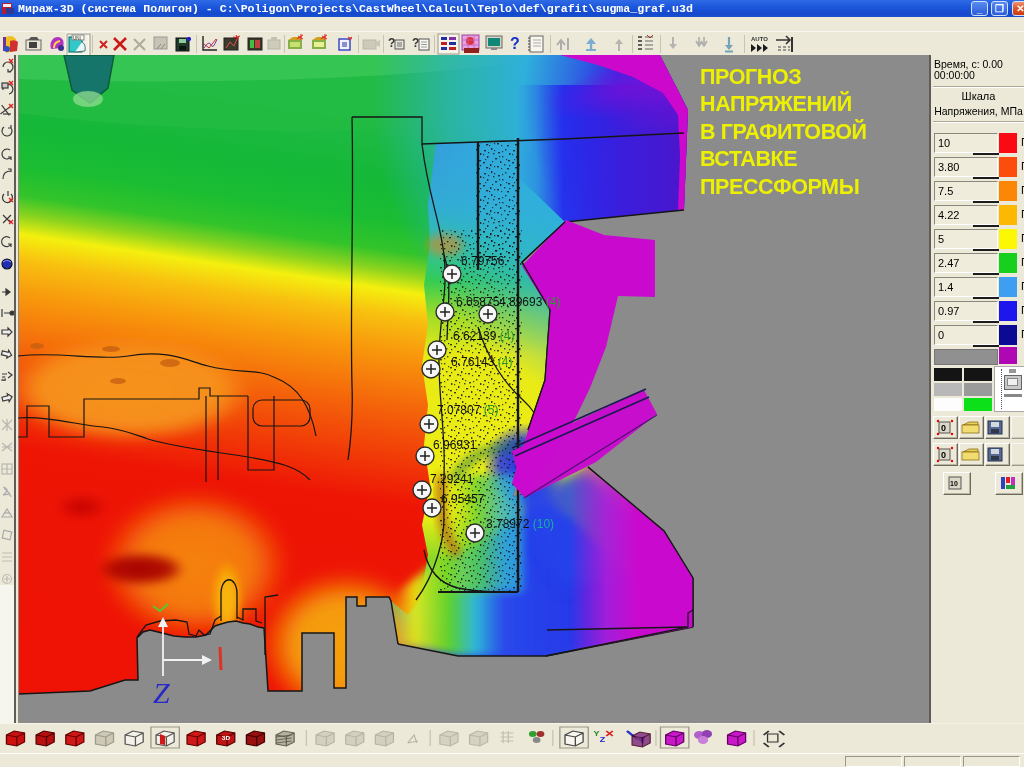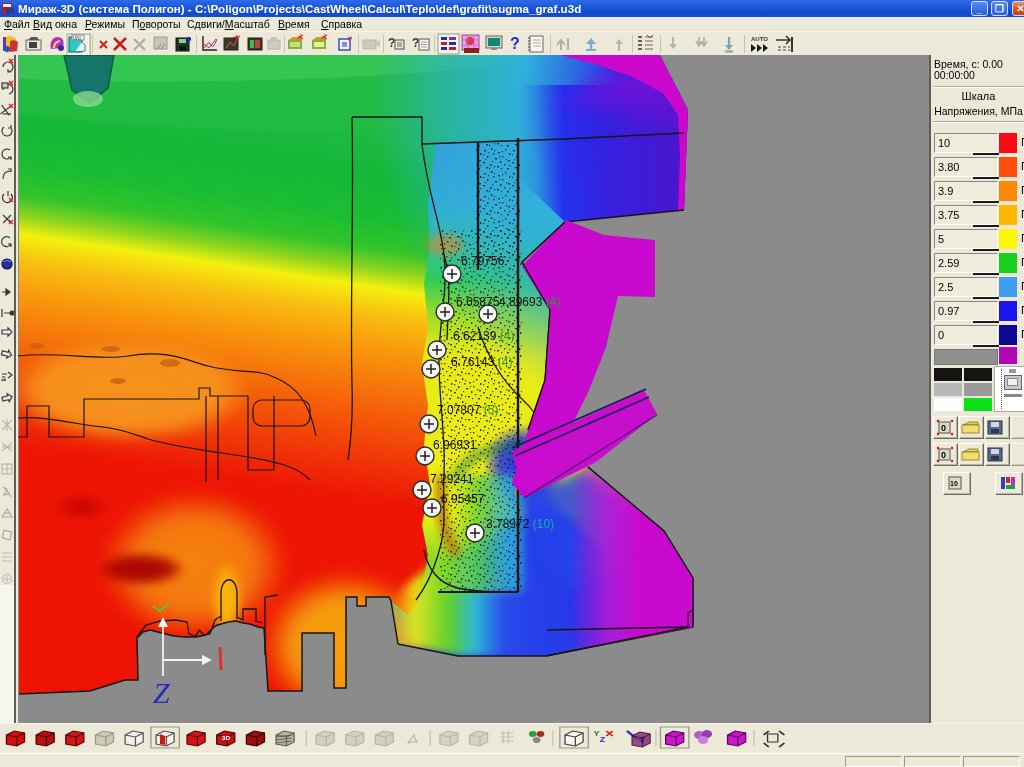--- a/index.html
+++ b/index.html
@@ -3,21 +3,21 @@
 <meta charset="utf-8">
 <style>
 * { margin:0; padding:0; box-sizing:border-box; }
 html,body { width:1024px; height:767px; overflow:hidden; font-family:"Liberation Sans", sans-serif; background:#ece9d8; }
 #page { position:relative; width:1024px; height:767px; overflow:hidden; }
 
 #titlebar { position:absolute; left:0; top:0; width:1024px; height:17px;
   background:linear-gradient(180deg,#2f6ae6 0%,#1c58dc 40%,#1449cc 80%,#1850d2 100%);
   color:#fff; font-weight:bold; font-size:11.6px; letter-spacing:0px; line-height:17px; white-space:nowrap; }
 #titlebar .ticon { position:absolute; left:2px; top:2px; width:13px; height:13px; }
-#titlebar .ttext { position:absolute; left:18px; top:0; }
+#titlebar .ttext { position:absolute; left:18px; top:0;font-family:Liberation Mono, monospace; }
 .wbtn { position:absolute; top:1px; width:17px; height:15px; border-radius:3px; border:1px solid #cfe0ff;
   color:#fff; font-size:10px; line-height:13px; text-align:center; font-weight:bold; }
 .wbtn.min { right:36px; background:linear-gradient(180deg,#5a8cf0,#2a5cd8); }
 .wbtn.max { right:16px; background:linear-gradient(180deg,#5a8cf0,#2a5cd8); }
 .wbtn.cls { right:-5px; background:linear-gradient(180deg,#f09070,#e05a2c 45%,#cc3a10); }
 
 #menubar { position:absolute; left:0; top:17px; width:1024px; height:14px; background:#ece9d8;
   font-size:10.5px; color:#000; }
 #menubar span { position:absolute; top:1px; }
 
@@ -56,29 +56,20 @@
         <rect x="0" y="1" width="10" height="11" fill="#b02030"></rect>
         <rect x="1" y="2" width="8" height="3" fill="#f0f0f0"></rect>
         <rect x="4" y="6" width="8" height="6" fill="#303a90"></rect>
       </svg>
     <span class="ttext">Мираж-3D (система Полигон) - C:\Poligon\Projects\CastWheel\Calcul\Teplo\def\grafit\sugma_graf.u3d</span>
     <span class="wbtn min">_</span>
       <span class="wbtn max">❐</span>
       <span class="wbtn cls">✕</span>
   </div>
 
-  <div id="menubar">
-    <span style="left:4px"><u>Ф</u>айл</span>
-    <span style="left:33px"><u>В</u>ид окна</span>
-    <span style="left:85px"><u>Р</u>ежимы</span>
-    <span style="left:132px">П<u>о</u>вороты</span>
-    <span style="left:187px">Сдвиги/<u>М</u>асштаб</span>
-    <span style="left:278px"><u>В</u>ремя</span>
-    <span style="left:321px"><u>С</u>правка</span>
-  </div>
 
   <div id="toolbar">
   <svg width="1024" height="24" viewBox="0 0 1024 24" font-family="Liberation Sans">
 
     <g transform="translate(2,3)">
           <rect x="1" y="2" width="8" height="14" fill="#7030a0"></rect>
           <path d="M4 2 q6 -3 10 2 l-2 12 -8 2z" fill="#f0c020"></path>
           <path d="M8 6 q5 -2 8 1 l-1 9 -7 1z" fill="#d03030"></path>
           <circle cx="5" cy="14" r="3" fill="#3050c0"></circle>
         </g>
@@ -635,20 +626,21 @@
     <g stroke="#f2f2f2" stroke-width="1.8" fill="none">
       <path d="M145 621 V566"></path>
           <path d="M140 572 L145 562 L150 572" fill="#f2f2f2" stroke="none"></path>
       <path d="M145 605 H186"></path>
           <path d="M184 600 L194 605 L184 610" fill="#f2f2f2" stroke="none"></path>
     </g>
     <path d="M135 551 L142 556 L150 549" stroke="#55c832" stroke-width="2" fill="none"></path>
     <path d="M202 592 L203 615" stroke="#dd3322" stroke-width="3" fill="none"></path>
     <text x="135" y="648" font-family="Liberation Serif" font-style="italic" font-size="30" fill="#2828c8">Z</text>
   </svg>
+  <div id="head">ПРОГНОЗ<br>НАПРЯЖЕНИЙ<br>В&nbsp;ГРАФИТОВОЙ<br>ВСТАВКЕ<br>ПРЕССФОРМЫ</div>
   </div>
 
   <div id="rpanel">
     <div style="position:absolute;left:3px;top:4px;font-size:10.5px;line-height:11px">Время, с: 0.00<br>00:00:00</div>
     <div class="rp-sep" style="top:31px"></div>
     <div style="position:absolute;left:0;top:35px;width:95px;text-align:center;font-size:11px">Шкала</div>
     <div style="position:absolute;left:0;top:50px;width:95px;text-align:center;font-size:10.5px">Напряжения, МПа</div>
     <div class="rp-sep" style="top:66px"></div>
 
     <div style="position:absolute;left:90px;top:81px;font-size:11px">П</div>
@@ -657,29 +649,29 @@
     <div style="position:absolute;left:90px;top:153px;font-size:11px">П</div>
     <div style="position:absolute;left:90px;top:177px;font-size:11px">П</div>
     <div style="position:absolute;left:90px;top:201px;font-size:11px">П</div>
     <div style="position:absolute;left:90px;top:225px;font-size:11px">П</div>
     <div style="position:absolute;left:90px;top:249px;font-size:11px">П</div>
     <div style="position:absolute;left:90px;top:273px;font-size:11px">П</div>
     <div class="fld" style="top:78px">10</div>
       <div class="sw" style="top:78px;background:#fa0a12"></div>
     <div class="fld" style="top:102px">3.80</div>
       <div class="sw" style="top:102px;background:#fc4d0c"></div>
-    <div class="fld" style="top:126px">3.9</div>
+    <div class="fld" style="top:126px">7.5</div>
       <div class="sw" style="top:126px;background:#fc8606"></div>
-    <div class="fld" style="top:150px">3.75</div>
+    <div class="fld" style="top:150px">4.22</div>
       <div class="sw" style="top:150px;background:#fcb803"></div>
     <div class="fld" style="top:174px">5</div>
       <div class="sw" style="top:174px;background:#fcf805"></div>
-    <div class="fld" style="top:198px">2.59</div>
+    <div class="fld" style="top:198px">2.47</div>
       <div class="sw" style="top:198px;background:#17cf1d"></div>
-    <div class="fld" style="top:222px">2.5</div>
+    <div class="fld" style="top:222px">1.4</div>
       <div class="sw" style="top:222px;background:#3e9ef2"></div>
     <div class="fld" style="top:246px">0.97</div>
       <div class="sw" style="top:246px;background:#1d17ee"></div>
     <div class="fld" style="top:270px">0</div>
       <div class="sw" style="top:270px;background:#0c0a95"></div>
 
     <div style="position:absolute;left:3px;top:294px;width:64px;height:16px;background:#909090;border:1px solid #777"></div>
     <div class="sw" style="top:292px;height:17px;background:#b007b5"></div>
 
     <div style="position:absolute;left:3px;top:313px;width:28px;height:13px;background:#141414"></div>

